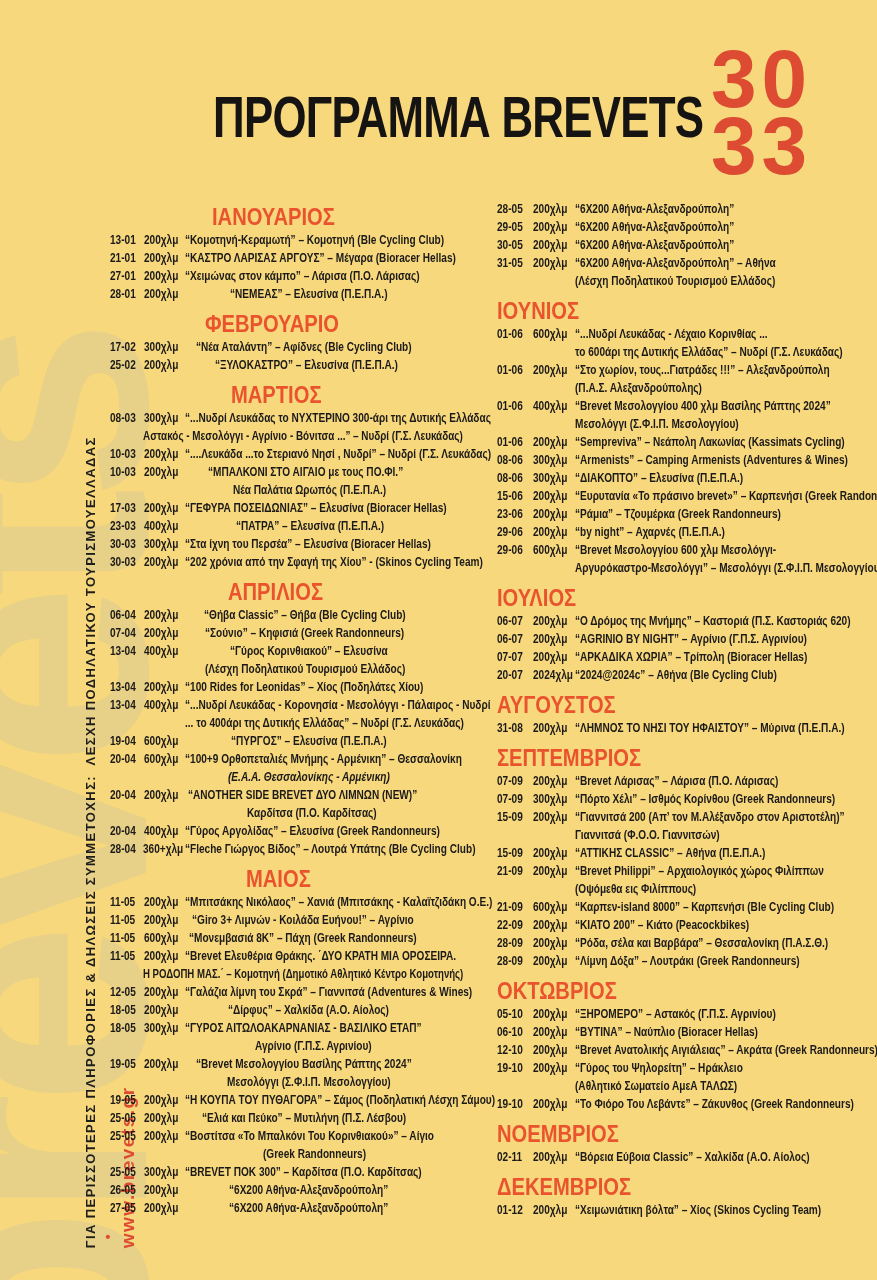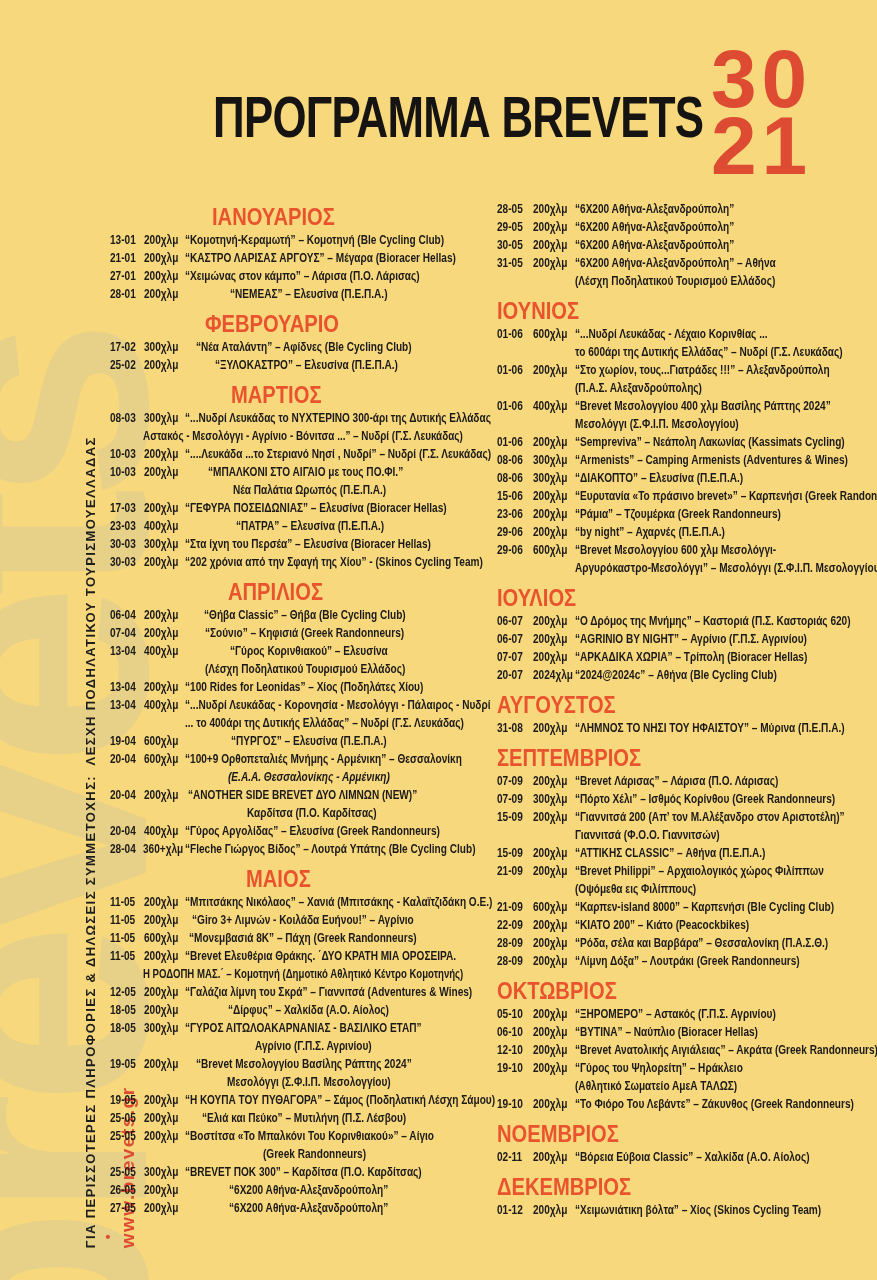--- a/index.html
+++ b/index.html
@@ -82,21 +82,21 @@
     <span class="sb-bullet">•</span>
     <span class="sb-url">www.brevets.gr</span>
   </div>
 
   <div class="title-wrap">
     <span class="fit" style="transform: scaleX(0.756173);">ΠΡΟΓΡΑΜΜΑ BREVETS</span>
   </div>
 
   <div class="year">
     <div>30</div>
-    <div>21</div>
+    <div>33</div>
   </div>
 
   <div class="col col-left">
       <section class="month-section">
         <h2 class="month-header"><span class="fit" style="transform: scaleX(0.84);">ΙΑΝΟΥΑΡΙΟΣ</span></h2>
         <div class="row">
           <span class="cell date-cell"><span class="fit" style="transform: scaleX(0.84);">13-01</span></span>
           <span class="cell dist-cell"><span class="fit" style="transform: scaleX(0.84);">200χλμ</span></span>
           <span class="cell text-cell"><span class="fit" style="transform: scaleX(0.84);">“Κομοτηνή-Κεραμωτή” – Κομοτηνή (Ble Cycling Club)</span></span>
         </div>

